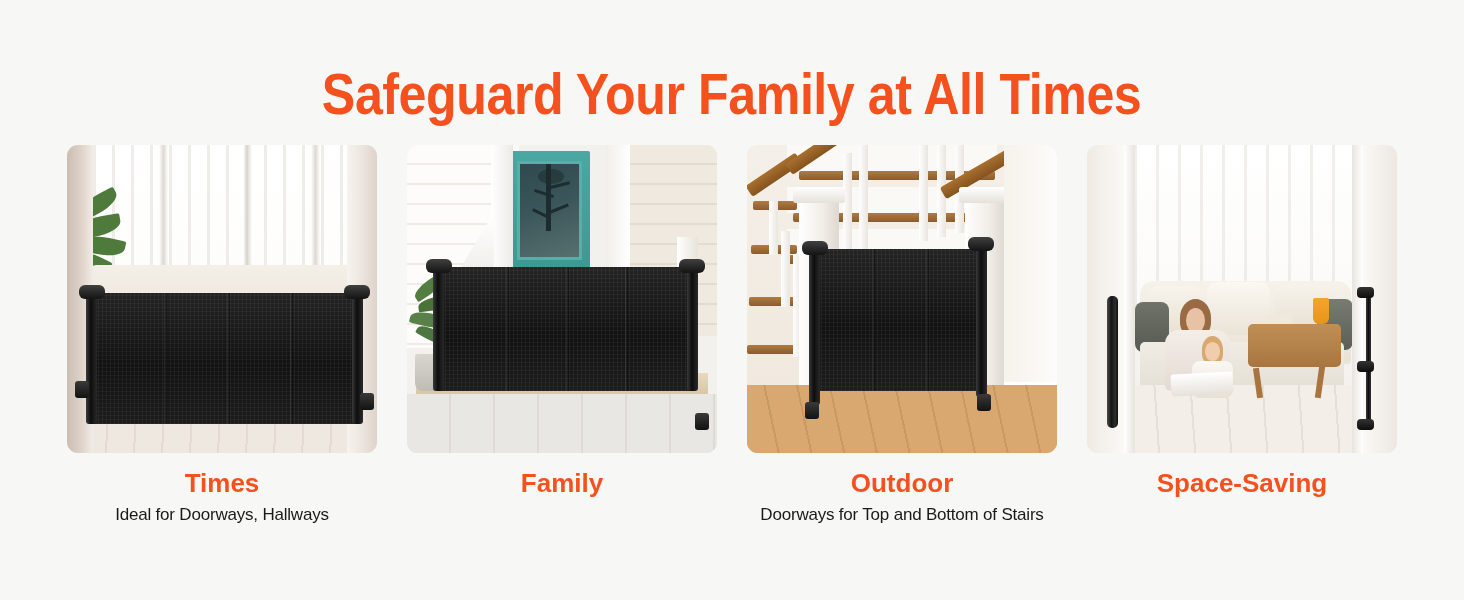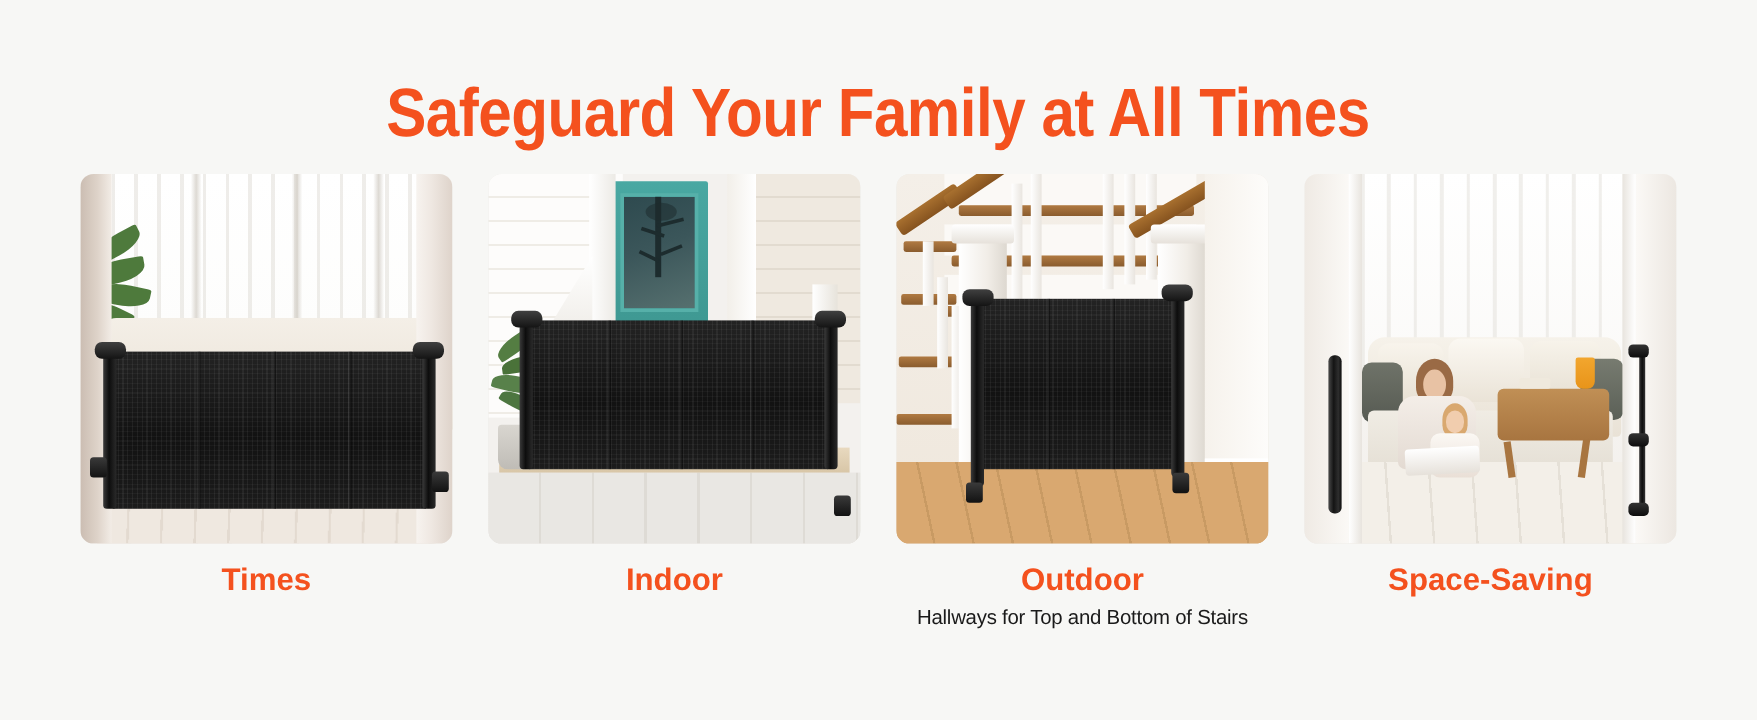--- a/index.html
+++ b/index.html
@@ -264,20 +264,21 @@
           <div class="gate-rib" style="left:75%;"></div>
         </div>
         <div class="gate-post" style="left:19px; top:148px; bottom:29px;"></div>
         <div class="gate-post" style="right:14px; top:148px; bottom:29px;"></div>
         <div class="gate-cap" style="left:12px; top:140px;"></div>
         <div class="gate-cap" style="right:7px; top:140px;"></div>
         <div class="gate-brk" style="left:8px; top:236px;"></div>
         <div class="gate-brk" style="right:3px; top:248px;"></div>
       </div>
       <div class="cap-title">Times</div>
+      <div class="cap-sub">Ideal for Doorways, Hallways</div>
     </div>
 
     <div class="card">
       <div class="photo">
         <div class="out-bg"></div>
         <div class="out-sidingL"></div>
         <div class="out-sidingR"></div>
 
         <div class="out-door">
           <div class="out-glass">
@@ -312,21 +313,21 @@
           <div class="gate-rib" style="left:26%;"></div>
           <div class="gate-rib" style="left:50%;"></div>
           <div class="gate-rib" style="left:74%;"></div>
         </div>
         <div class="gate-post" style="left:26px; top:122px; bottom:62px;"></div>
         <div class="gate-post" style="right:19px; top:122px; bottom:62px;"></div>
         <div class="gate-cap" style="left:19px; top:114px;"></div>
         <div class="gate-cap" style="right:12px; top:114px;"></div>
         <div class="gate-brk" style="right:8px; top:268px;"></div>
       </div>
-      <div class="cap-title">Indoor</div>
+      <div class="cap-title">Family</div>
     </div>
 
     <div class="card">
       <div class="photo">
         <div class="st-bg"></div>
 
         <div class="st-riser" style="left:40px; right:60px; top:0;   height:26px;"></div>
         <div class="st-riser" style="left:40px; right:60px; top:42px; height:26px;"></div>
         <div class="st-riser" style="left:40px; right:60px; top:84px; height:26px;"></div>
         <div class="st-tread" style="left:52px; right:62px; top:26px;"></div>
@@ -365,21 +366,21 @@
           <div class="gate-rib" style="left:67%;"></div>
         </div>
         <div class="gate-post" style="left:62px;  top:104px; bottom:48px;"></div>
         <div class="gate-post" style="right:70px; top:100px; bottom:56px;"></div>
         <div class="gate-cap" style="left:55px;  top:96px;"></div>
         <div class="gate-cap" style="right:63px; top:92px;"></div>
         <div class="gate-brk" style="left:58px;  bottom:34px;"></div>
         <div class="gate-brk" style="right:66px; bottom:42px;"></div>
       </div>
       <div class="cap-title">Outdoor</div>
-      <div class="cap-sub">Hallways for Top and Bottom of Stairs</div>
+      <div class="cap-sub">Doorways for Top and Bottom of Stairs</div>
     </div>
 
     <div class="card">
       <div class="photo">
         <div class="ss-bg"></div>
         <div class="ss-curtain"></div>
 
         <div class="ss-sofa">
           <div class="ss-cush" style="left:4%;  top:6%;  width:26%; height:60%; background:linear-gradient(180deg,#f8f4ec,#e8e1d4);"></div>
           <div class="ss-cush" style="left:32%; top:2%;  width:30%; height:64%; background:linear-gradient(180deg,#fbf8f2,#eae3d7);"></div>

